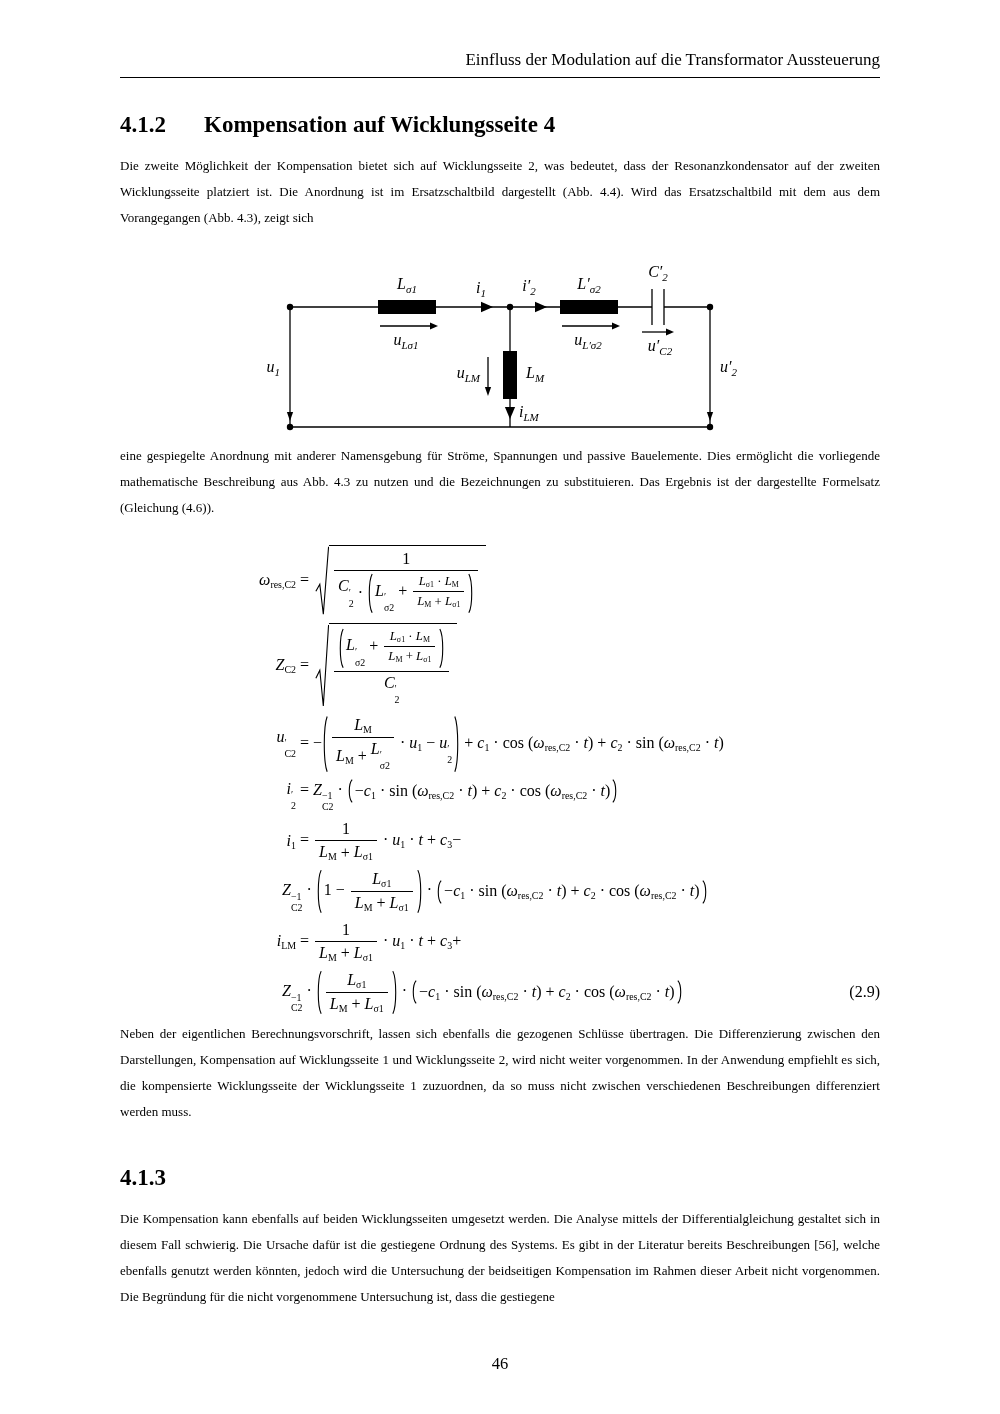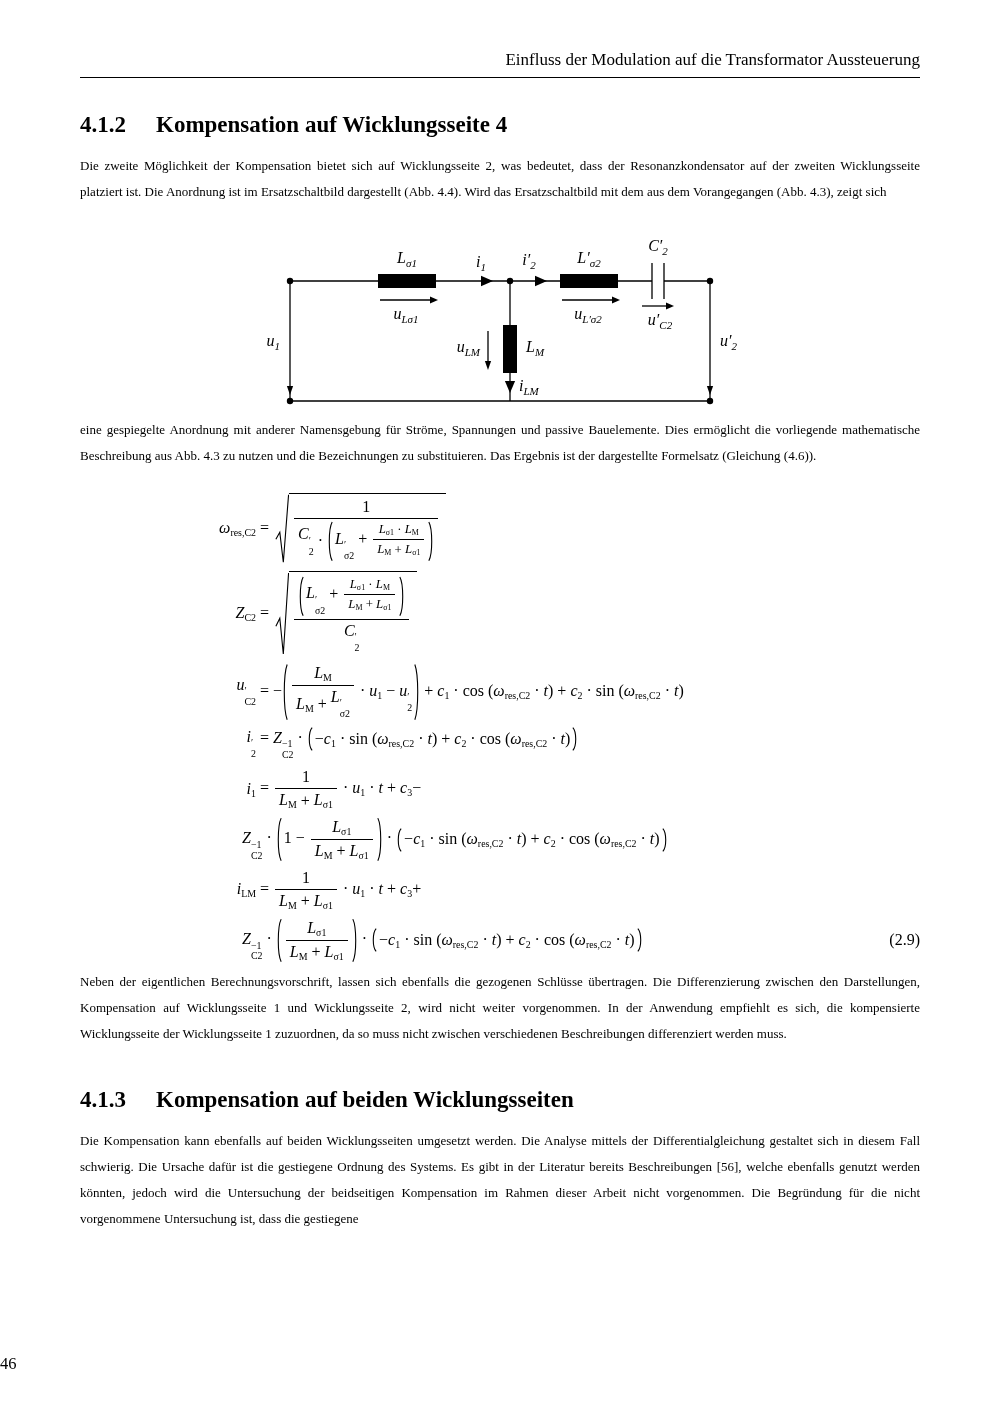--- a/index.html
+++ b/index.html
@@ -1,24 +1,24 @@
 <!DOCTYPE html>
 <html lang="de"><head>
 <meta charset="utf-8">
 <style>
   * { box-sizing: border-box; }
   html, body { margin: 0; padding: 0; background: #ffffff; }
   .page {
-    width: 1000px; height: 1414px; padding: 0 80px;
+    width: 1000px; height: 1414px; padding: 0 120px;
     position: relative; overflow: hidden;
     font-family: "Liberation Serif", serif; color: #000;
   }
   .running-header { padding-top: 50px; text-align: right; font-size: 17px; }
   .header-rule { margin-top: 7px; border-bottom: 1px solid #000; }
-  .sec { display: flex; gap: 30px; font-size: 23px; font-weight: 700; margin: 34px 0 15px; }
+  .sec { display: flex; gap: 38px; font-size: 23px; font-weight: 700; margin: 34px 0 15px; }
   .sec2 { margin-top: 40px; }
   p.body { font-size: 13px; line-height: 26px; text-align: justify; margin: 0; }
   .figure-row { display: flex; justify-content: center; margin-top: 24px; }
   .circuit text { font-family: "Liberation Serif", serif; font-style: italic; font-size: 16px; fill: #000; }
   .circuit .fsub { font-size: 11px; }
   .caption { text-align: center; margin-top: 14px; font-size: 16.5px; }
   .caption .clabel { font-weight: 700; margin-right: 6px; }
   .pgap { margin-top: 26px; }
 
   
@@ -39,21 +39,21 @@
   .frac .num { display: flex; justify-content: center; align-items: center; border-bottom: 1px solid #000; padding: 1px 4px 2px; }
   .frac .den { display: flex; justify-content: center; align-items: center; padding: 2px 4px 1px; }
   .frac .frac { font-size: 0.8em; }
   .sqrt { display: inline-flex; vertical-align: middle; margin: 0 2px; }
   .rad-svg { width: 14px; align-self: stretch; flex: none; }
   .sqrt-body { border-top: 1px solid #000; padding: 3px 6px 2px 3px; display: inline-block; white-space: nowrap; }
   .paren { display: inline-flex; align-items: center; vertical-align: middle; }
   .par-svg { width: 6px; align-self: stretch; flex: none; min-height: 1.15em; }
   .pbody { display: inline-block; white-space: nowrap; padding: 0 2px; }
 
-  .pageno { position: absolute; bottom: 40px; left: 0; right: 0; text-align: left; font-size: 16.5px; }
+  .pageno { position: absolute; bottom: 40px; left: 0; right: 0; text-align: center; font-size: 16.5px; }
 </style>
 </head>
 <body>
 
 <div class="page">
 
   <div class="running-header">
     <span>Einfluss der Modulation auf die Transformator Aussteuerung</span>
   </div>
   <div class="header-rule"></div>
@@ -351,20 +351,19 @@
             </svg>
           </span></span>
       <span class="eq-tag">(2.9)</span>
     </div>
   </div>
 
   <p class="body pgap">Neben der eigentlichen Berechnungsvorschrift, lassen sich ebenfalls die gezogenen Schlüsse übertragen. Die Differenzierung zwischen den Darstellungen, Kompensation auf Wicklungsseite 1 und Wicklungsseite 2, wird nicht weiter vorgenommen. In der Anwendung empfiehlt es sich, die kompensierte Wicklungsseite der Wicklungsseite 1 zuzuordnen, da so muss nicht zwischen verschiedenen Beschreibungen differenziert werden muss.</p>
 
   <div class="sec sec2">
     <span>4.1.3</span>
-    <span>Kompensation auf beiden Wicklungsseiten</span>
   </div>
 
   <p class="body"><span>Die Kompensation kann ebenfalls auf beiden Wicklungsseiten umgesetzt werden. Die Analyse mittels der Differentialgleichung gestaltet sich in diesem Fall schwierig. Die Ursache dafür ist die gestiegene Ordnung des Systems. Es gibt in der Literatur bereits Beschreibungen </span><span>[56]</span><span>, welche ebenfalls genutzt werden könnten, jedoch wird die Untersuchung der beidseitigen Kompensation im Rahmen dieser Arbeit nicht vorgenommen. Die Begründung für die nicht vorgenommene Untersuchung ist, dass die gestiegene</span></p>
 
   <div class="pageno">46</div>
 
 </div>
 
 </body></html>

